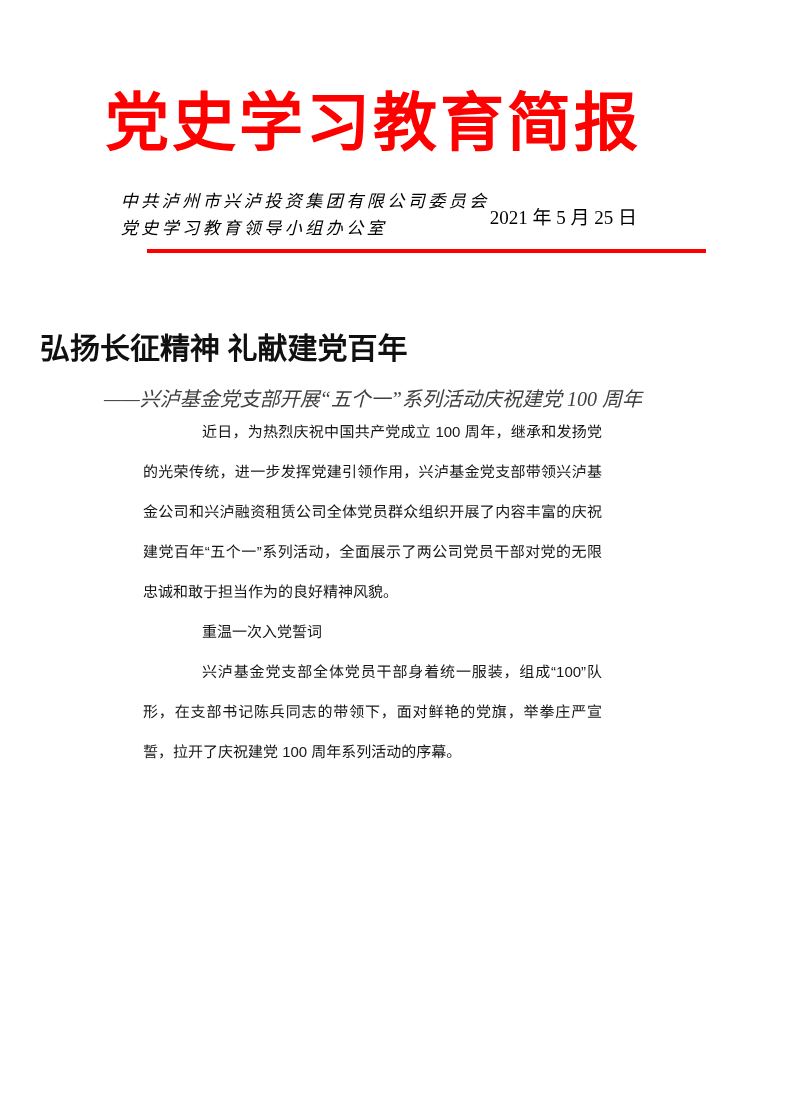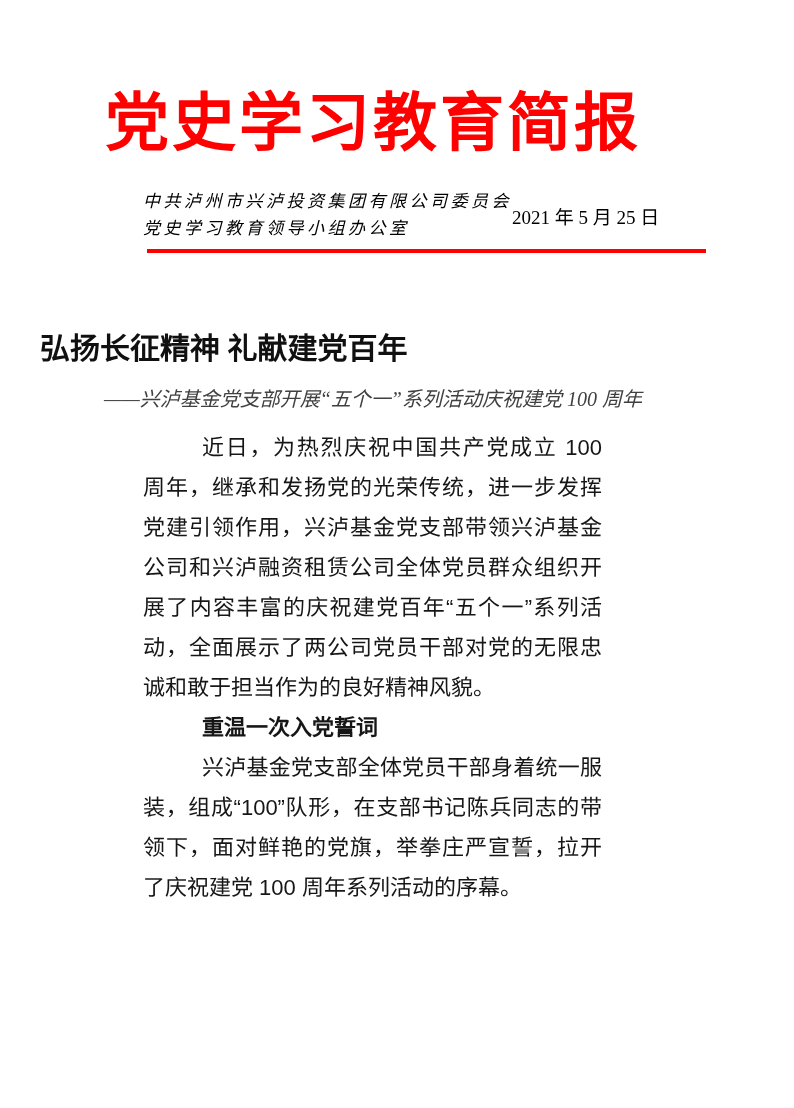--- a/index.html
+++ b/index.html
@@ -34,21 +34,21 @@
     text-align:center;
     font-family:"Liberation Serif","DejaVu Serif",serif;
     font-size:18px;
     line-height:24px;
     letter-spacing:2px;
     color:var(--accent);
   }
   .org-row{
     margin:24px 69px 0 103px;
     display:flex;
-    justify-content:flex-start;
+    justify-content:flex-end;
     align-items:center;
   }
   .org-block{
     font-family:"Liberation Serif","DejaVu Serif",serif;
     font-style:italic;
     font-size:17px;
     line-height:27px;
     letter-spacing:3.5px;
     color:#000000;
     white-space:nowrap;
@@ -79,31 +79,31 @@
     margin-top:18px;
     text-align:center;
     font-family:"Liberation Serif","DejaVu Serif",serif;
     font-style:italic;
     font-size:20px;
     line-height:26px;
     color:#404040;
     white-space:nowrap;
   }
   .article-body{
-    margin:16px 104px 0 103px;
-    font-size:22px;
+    margin:0 104px 0 103px;
+    font-size:15px;
     line-height:40px;
     text-align:justify;
   }
   .article-body p{
     margin:0;
     text-indent:59px;
   }
   .section-heading{
-    font-weight:bold;
+    font-weight:normal;
   }
 </style>
 </head>
 <body>
 
 <div class="page">
 
   <div class="masthead">
     <div class="masthead-title">党史学习教育简报</div>
 

